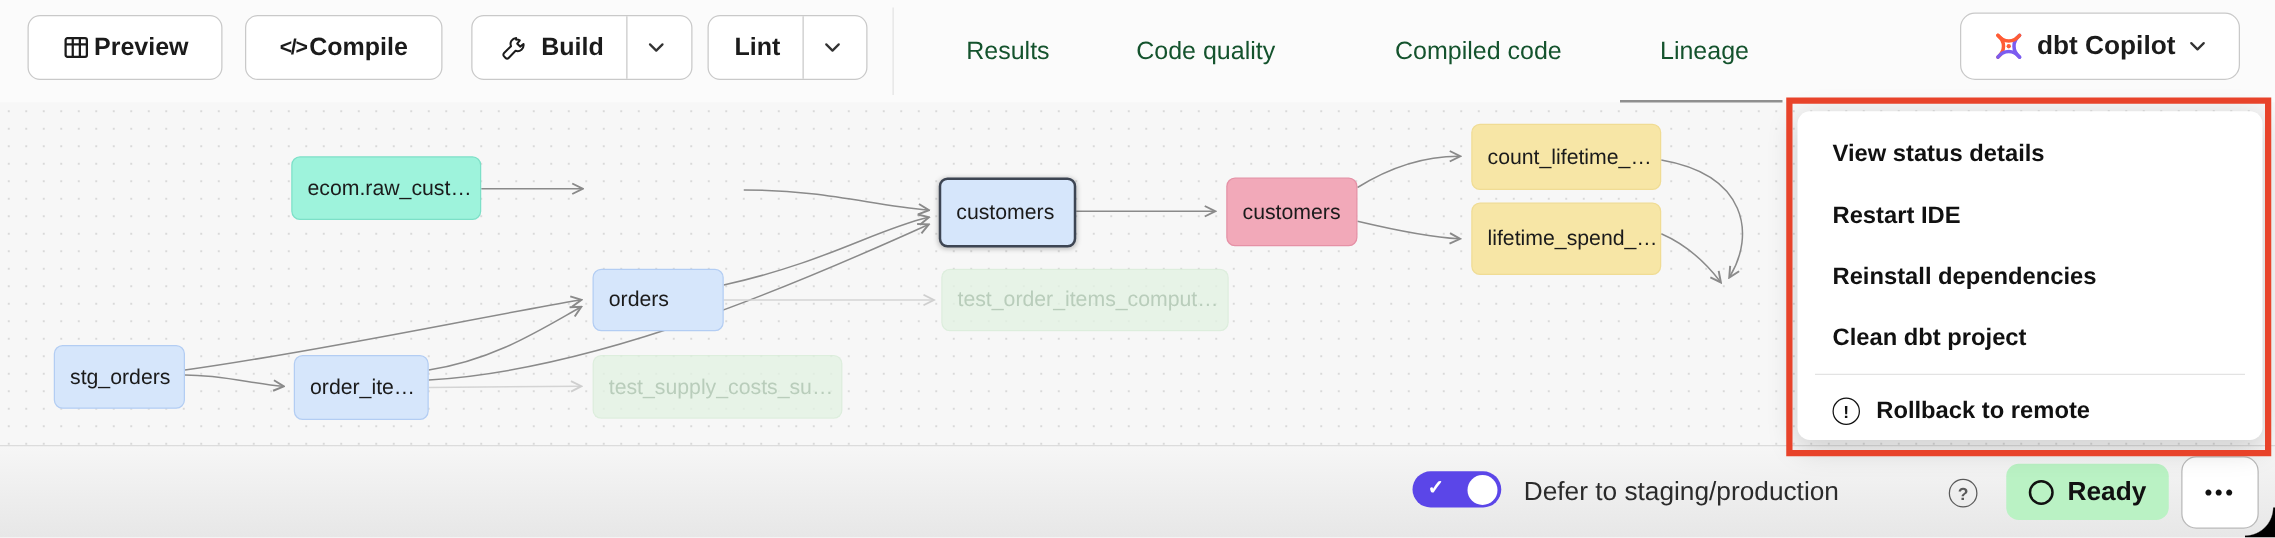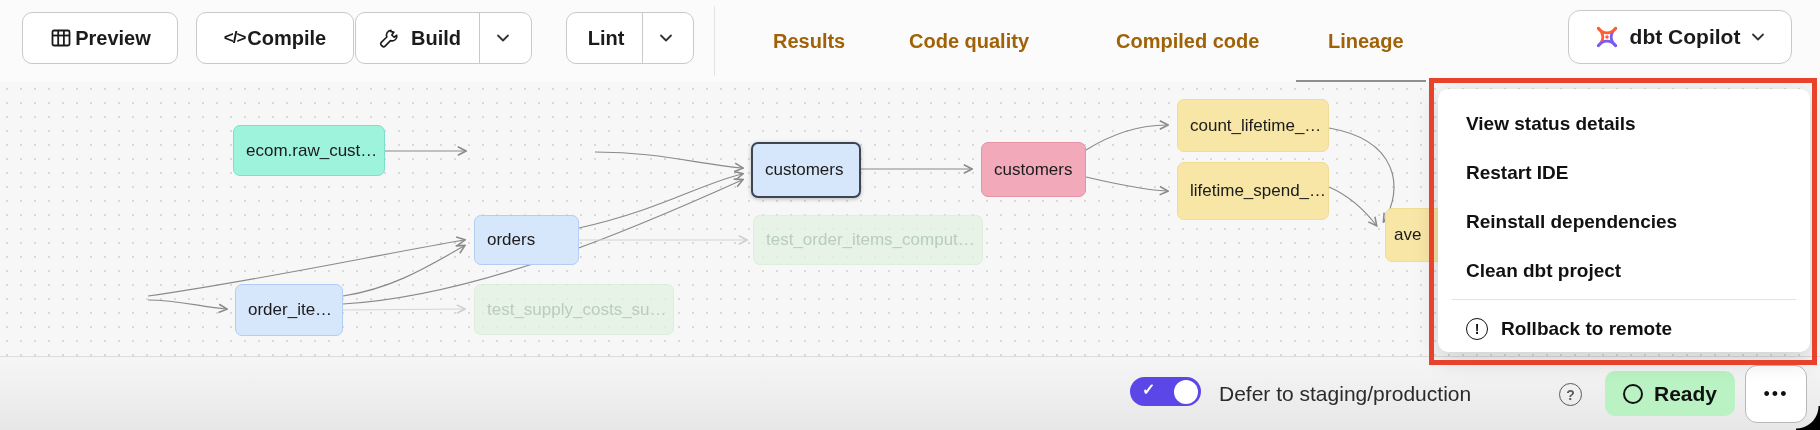--- a/index.html
+++ b/index.html
@@ -10,21 +10,21 @@
   
   .header { position:absolute; left:0; top:0; width:1820px; height:82px; background:#fbfbfb; }
   .btn { position:absolute; top:12px; height:52px; background:#fff; border:1px solid #c9c9c9; border-radius:10px;
          display:flex; align-items:center; justify-content:center; gap:2px; font-size:20px; font-weight:600; color:#1b1b1b; cursor:pointer; }
   .btn svg { flex:0 0 auto; }
   .split { padding:0; }
   .split .main { display:flex; align-items:center; gap:10px; padding:0 16px; height:100%; }
   .split .chev { display:flex; align-items:center; justify-content:center; height:100%; width:46px; border-left:1px solid #c9c9c9; }
   .code-glyph { font-size:17px; font-weight:700; letter-spacing:-1px; }
   .vdivider { position:absolute; left:714px; top:6px; width:1px; height:70px; background:#e4e4e4; }
-  .tab { position:absolute; top:0; height:82px; display:flex; align-items:center; font-size:20px; font-weight:700; color:#a16207; cursor:pointer; }
+  .tab { position:absolute; top:0; height:82px; display:flex; align-items:center; font-size:20px; font-weight:400; color:#14532d; cursor:pointer; }
   .tab-underline { position:absolute; left:1296px; top:80px; width:130px; height:5px; background:#8f8f8f; }
   .copilot { position:absolute; left:1568px; top:10px; width:224px; height:54px; border:1px solid #c9c9c9; border-radius:12px; background:#fff;
              display:flex; align-items:center; justify-content:center; gap:10px; font-size:21px; font-weight:600; color:#1b1b1b; cursor:pointer; }
 
   
   .canvas { position:absolute; left:0; top:82px; width:1820px; height:274px; background-color:#f7f7f7;
             background-image:radial-gradient(#d9d9d9 1px, rgba(0,0,0,0) 1.2px); background-size:14px 14px; overflow:hidden; }
   .edges { position:absolute; left:0; top:0; z-index:1; }
   .node { position:absolute; z-index:2; border-radius:7px; display:flex; align-items:center; padding:0 12px;
           font-size:17px; color:#1b1b1b; white-space:nowrap; overflow:hidden; cursor:pointer; }
@@ -84,21 +84,21 @@
           </svg>
       </span>
       <span>Preview</span>
     </button>
 
     <button class="btn" style="left:196px; width:158px;">
       <span class="code-glyph">&lt;/&gt;</span>
       <span>Compile</span>
     </button>
 
-    <div class="btn split" style="left:355px; width:177px;">
+    <div class="btn split" style="left:377px; width:177px;">
       <div class="main">
         <span style="display:flex;">
           <svg width="23" height="23" viewBox="0 0 24 24">
               <path d="M13.5 3.5a5 5 0 0 0-4.3 6.9L3.4 16c-.8.8-.8 2.1 0 2.9l1.1 1.1c.8.8 2.1.8 2.9 0l5.6-5.8a5 5 0 0 0 6.6-5.6l-2.8 2.1-2.4-2.4 2.1-2.8a5 5 0 0 0-3-.6z" fill="none" stroke="#1b1b1b" stroke-width="1.7" stroke-linejoin="round"></path>
             </svg>
         </span>
         <span>Build</span>
       </div>
       <div class="chev">
         <span style="display:flex;">
@@ -190,40 +190,40 @@
 
     <div class="node n-teal" style="left:233px; top:43px; width:152px; height:51px;">
         <span>ecom.raw_cust…</span>
       </div>
     <div class="node n-selected" style="left:751px; top:60px; width:110px; height:56px;">
         <span>customers</span>
       </div>
     <div class="node n-blue" style="left:474px; top:133px; width:105px; height:50px;">
         <span>orders</span>
       </div>
+    <div class="node n-blue" style="left:43px; top:194px; width:105px; height:51px;">
+        <span>stg_orders</span>
+      </div>
     <div class="node n-blue" style="left:235px; top:202px; width:108px; height:52px;">
         <span>order_ite…</span>
       </div>
     <div class="node n-test" style="left:753px; top:133px; width:230px; height:50px;">
         <span>test_order_items_comput…</span>
       </div>
     <div class="node n-test" style="left:474px; top:202px; width:200px; height:51px;">
         <span>test_supply_costs_su…</span>
       </div>
     <div class="node n-pink" style="left:981px; top:60px; width:105px; height:55px;">
         <span>customers</span>
       </div>
     <div class="node n-yellow" style="left:1177px; top:17px; width:152px; height:53px;">
         <span>count_lifetime_…</span>
       </div>
     <div class="node n-yellow" style="left:1177px; top:80px; width:152px; height:58px;">
         <span>lifetime_spend_…</span>
-      </div>
-    <div class="node n-yellow" style="left:1385px; top:126px; width:65px; height:54px; padding:0 8px;">
-        <span>ave</span>
       </div>
 
   </div>
 
   <div class="menu-panel">
     <div class="menu-item">
         <span>View status details</span>
       </div>
     <div class="menu-item">
         <span>Restart IDE</span>

